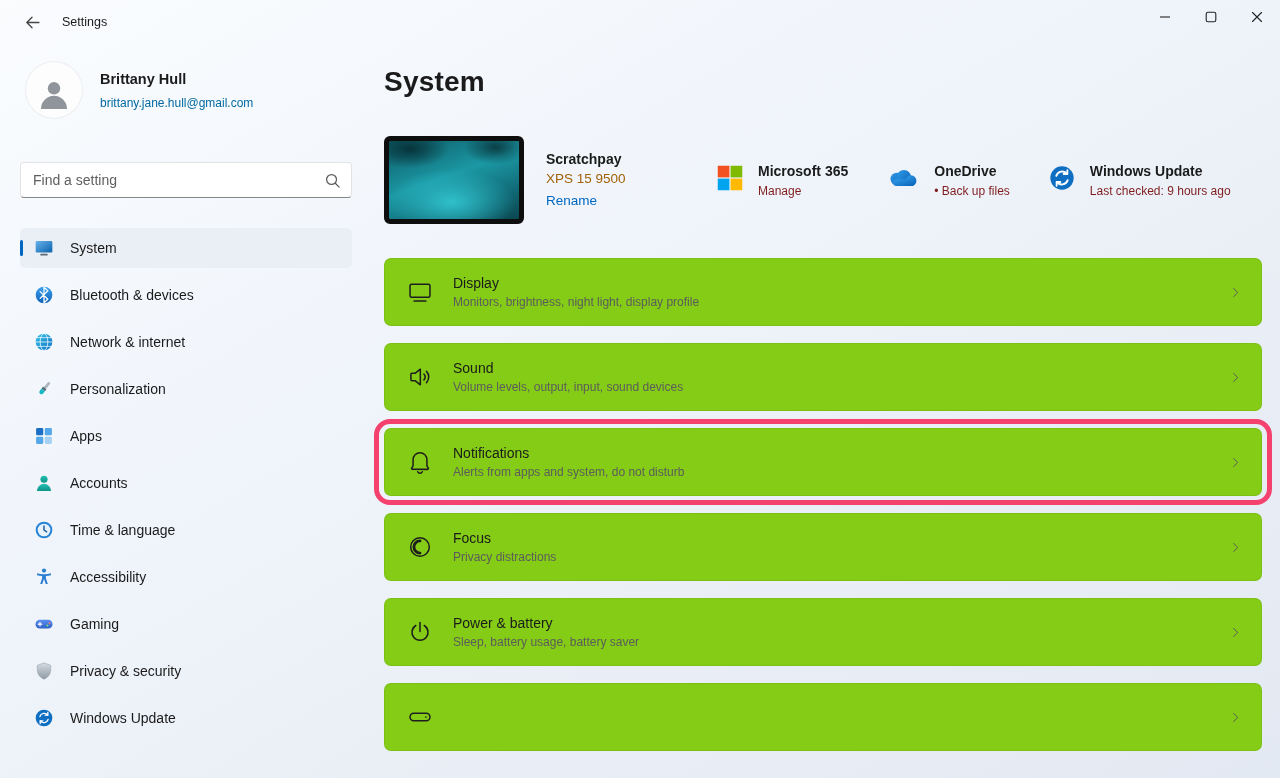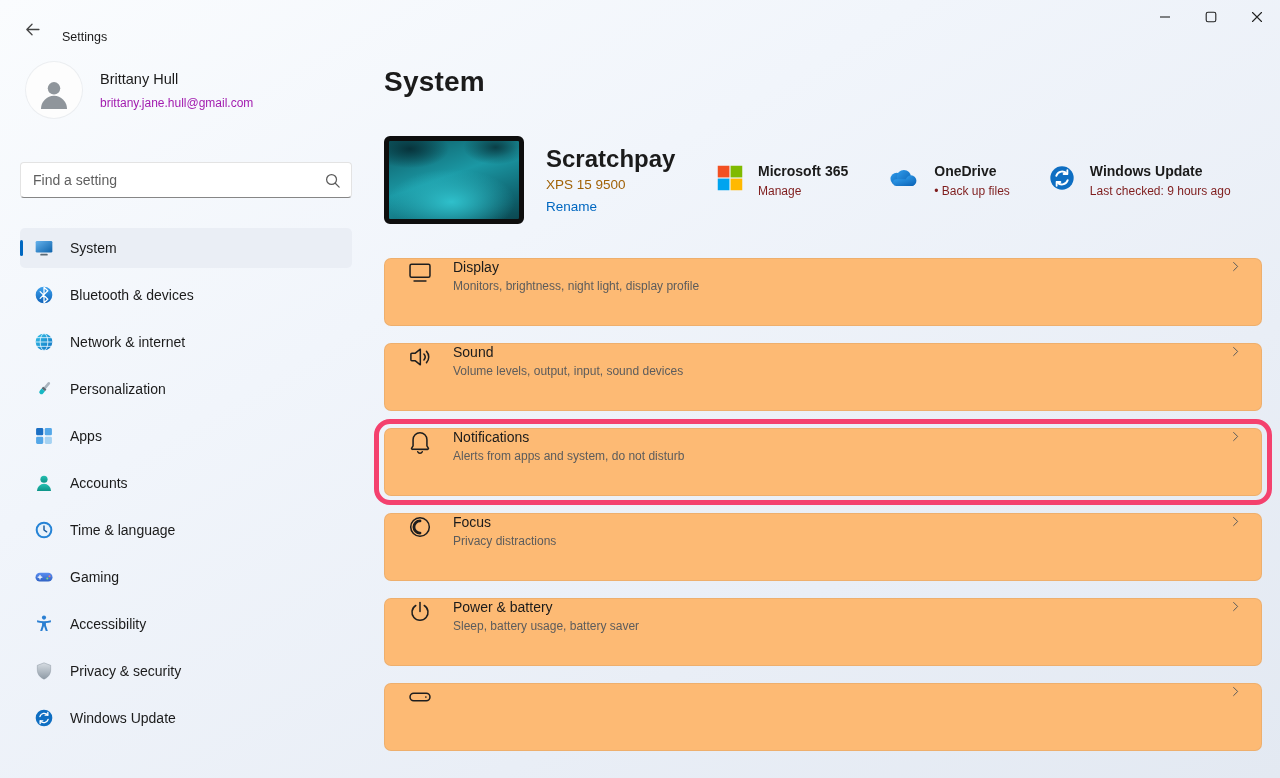--- a/index.html
+++ b/index.html
@@ -6,37 +6,37 @@
     --accent:#0067c0;
     --annotation:#f4416e;
   }
   *{margin:0;padding:0;box-sizing:border-box}
   html,body{width:1280px;height:778px;overflow:hidden;
     font-family:"Liberation Sans",sans-serif;color:#1b1b1b}
   body{position:relative;
     background:linear-gradient(150deg,#fafcfe 0%,#f1f5fb 35%,#e9eef6 70%,#e3e9f2 100%)}
 
   
-  .titlebar{height:44px;display:flex;align-items:flex-end;padding-left:16px}
+  .titlebar{height:44px;display:flex;align-items:center;padding-left:16px}
   .back-btn{width:32px;height:30px;display:flex;align-items:center;justify-content:center;
     background:transparent;border:0;border-radius:4px;cursor:pointer}
   .tb-title{font-size:12.5px;margin-left:14px}
   .win-controls{position:absolute;top:0;right:0;display:flex}
   .win-btn{width:46px;height:34px;display:flex;align-items:center;justify-content:center;
     background:transparent;border:0;cursor:pointer}
 
   
   .sidebar{position:absolute;top:44px;left:0;width:368px;padding:18px 16px 0 20px}
   .user{display:flex;align-items:center;gap:18px;margin-left:6px;cursor:pointer}
   .avatar{width:56px;height:56px;border-radius:50%;background:#fdfdfd;
     display:flex;align-items:center;justify-content:center;overflow:hidden;
     box-shadow:0 0 0 1px rgba(0,0,0,.05)}
   .avatar svg{width:34px;height:34px;margin-top:8px}
-  .user-name{font-size:14.5px;font-weight:400}
-  .user-email{font-size:12px;color:#a21caf;margin-top:9px}
+  .user-name{font-size:14.5px;font-weight:700}
+  .user-email{font-size:12px;color:#0369a1;margin-top:9px}
 
   .search{margin-top:44px;position:relative;background:#fff;height:36px;
     border:1px solid #e3e3e3;border-bottom:1px solid #868686;border-radius:4px}
   .search input{width:100%;height:100%;border:0;outline:0;background:transparent;
     padding:0 36px 0 12px;font:14px "Liberation Sans",sans-serif;color:#7f1d1d}
   .search input::placeholder{color:#5f5f5f}
   .search-icon{position:absolute;right:9px;top:8px;width:19px;height:19px}
 
   nav{margin-top:30px}
   .nav-item{position:relative;display:flex;align-items:center;gap:16px;height:40px;
@@ -52,34 +52,34 @@
   .page-title{font-size:28px;font-weight:600;margin-top:22px;letter-spacing:.2px}
 
   .hero{display:flex;align-items:center;margin-top:38px}
   .device-thumb{width:140px;height:88px;flex:none;border:5px solid #0e0e0e;border-radius:6px;
     background:
       radial-gradient(ellipse 55% 45% at 16% 10%, #07333b 0%, transparent 55%),
       radial-gradient(ellipse 45% 40% at 82% 8%, #0a3e46 0%, transparent 55%),
       radial-gradient(ellipse 70% 60% at 48% 78%, #2fc0cb 0%, transparent 70%),
       linear-gradient(160deg,#0d5a64 0%,#1b98a4 45%,#0f6470 80%,#0b4750 100%)}
   .device-info{margin-left:22px;width:132px}
-  .device-name{font-size:24px;font-weight:700}
+  .device-name{font-size:14px;font-weight:700}
   .device-model{font-size:13.5px;color:#a16207;margin-top:4px}
   .rename-link{display:inline-block;font-size:13.5px;color:var(--accent);
     margin-top:7px;cursor:pointer;text-decoration:none}
 
   .quick-card{display:flex;align-items:flex-start;gap:14px;margin-left:38px;cursor:pointer}
   .qc-icon{width:28px;height:28px;flex:none;margin-top:1px;display:flex}
   .qc-icon svg{width:100%;height:auto}
   .qc-title{font-size:14px;font-weight:700}
   .qc-sub{font-size:12px;color:#7f1d1d;margin-top:5px}
 
   .rows{display:flex;flex-direction:column;gap:17px;margin-top:34px}
   .row-wrap{position:relative}
-  .row{display:flex;height:68px;background:#fdba74;
+  .row{display:flex;align-items:center;height:68px;background:#84cc16;
     border:1px solid rgba(0,0,0,.06);border-radius:7px;padding:0 18px 0 16px;cursor:pointer}
   .row-icon{width:26px;height:26px;margin:0 20px 0 6px;flex:none}
   .row-icon svg{width:26px;height:26px;fill:none;stroke:#1e1e1e;stroke-width:1.4;
     stroke-linecap:round;stroke-linejoin:round}
   .row-title{font-size:14px}
   .row-sub{font-size:12px;color:#5c5c5c;margin-top:4px}
   .chevron{margin-left:auto;width:15px;height:15px;flex:none}
 
   .annotation-ring{position:absolute;left:-10px;right:-10px;top:-9px;bottom:-9px;
     border:5px solid var(--annotation);border-radius:16px;pointer-events:none;z-index:3}
@@ -239,43 +239,43 @@
           <svg viewBox="0 0 24 24">
               <circle cx="12" cy="12" r="10" fill="#2583d6"></circle>
               <circle cx="12" cy="12" r="7.6" fill="#e8f2fb"></circle>
               <path d="M12 7.2V12l3.2 2.2" fill="none" stroke="#15579a" stroke-width="1.7" stroke-linecap="round" stroke-linejoin="round"></path>
             </svg>
         </span>
         <span>Time &amp; language</span>
       </div>
       <div class="nav-item">
         <span class="nav-icon">
+          <svg viewBox="0 0 24 24" fill="#2a7fd2">
+              <circle cx="12" cy="4.3" r="2.5"></circle>
+              <path d="M12 8.6c-2.9 0-5.8-.4-8.3-1.1v2.3c1.9.5 3.9.85 6 1v2.7l-2.3 7h2.5l2.1-6.2 2.1 6.2h2.5l-2.3-7v-2.7c2.1-.15 4.1-.5 6-1V7.5c-2.5.7-5.4 1.1-8.3 1.1z"></path>
+            </svg>
+        </span>
+        <span>Accessibility</span>
+      </div>
+      <div class="nav-item">
+        <span class="nav-icon">
           <svg viewBox="0 0 24 24">
               <defs>
                 <linearGradient id="g5" x1="0" y1="0" x2="0" y2="1">
                   <stop offset="0" stop-color="#5a8df0"></stop>
                   <stop offset="1" stop-color="#2f62c4"></stop>
                 </linearGradient>
               </defs>
               <rect x="1.8" y="7" width="20.4" height="10.5" rx="5.2" fill="url(#g5)"></rect>
               <path d="M7.2 10v4.4M5 12.2h4.4" stroke="#fff" stroke-width="1.4" stroke-linecap="round"></path>
               <circle cx="16" cy="13.8" r="1.2" fill="#7ce07c"></circle>
               <circle cx="18.6" cy="11.2" r="1.2" fill="#f07c7c"></circle>
             </svg>
         </span>
         <span>Gaming</span>
-      </div>
-      <div class="nav-item">
-        <span class="nav-icon">
-          <svg viewBox="0 0 24 24" fill="#2a7fd2">
-              <circle cx="12" cy="4.3" r="2.5"></circle>
-              <path d="M12 8.6c-2.9 0-5.8-.4-8.3-1.1v2.3c1.9.5 3.9.85 6 1v2.7l-2.3 7h2.5l2.1-6.2 2.1 6.2h2.5l-2.3-7v-2.7c2.1-.15 4.1-.5 6-1V7.5c-2.5.7-5.4 1.1-8.3 1.1z"></path>
-            </svg>
-        </span>
-        <span>Accessibility</span>
       </div>
       <div class="nav-item">
         <span class="nav-icon">
           <svg viewBox="0 0 24 24">
               <defs>
                 <linearGradient id="g6" x1="0" y1="0" x2="0" y2="1">
                   <stop offset="0" stop-color="#d7dde3"></stop>
                   <stop offset="1" stop-color="#8e9aa5"></stop>
                 </linearGradient>
               </defs>

